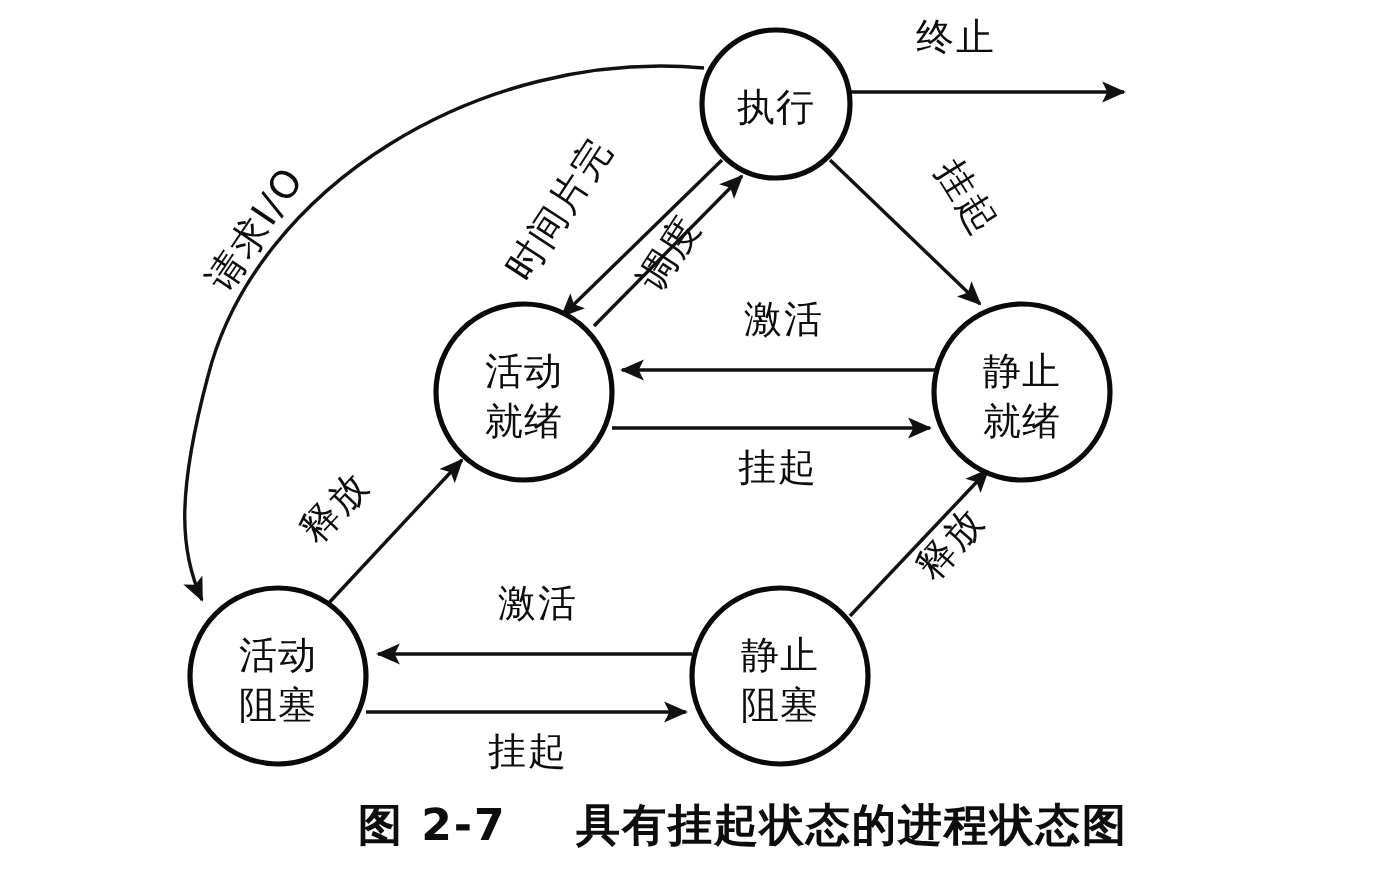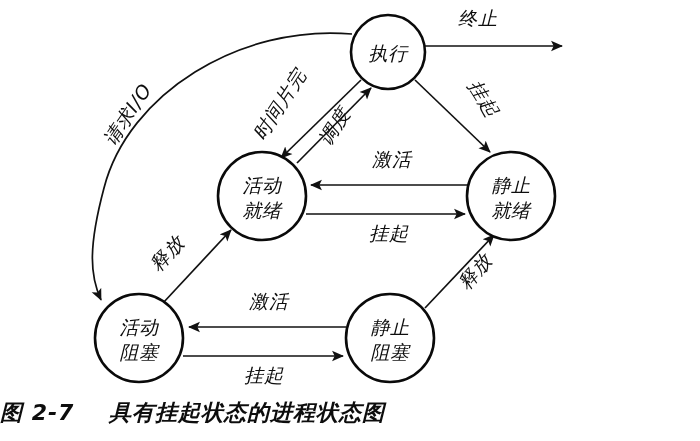--- a/index.html
+++ b/index.html
@@ -15,21 +15,20 @@
     overflow: hidden;
     font-family: "DejaVu Sans", "Liberation Sans", sans-serif;
     color: #111111;
   }
   #figure-root {
     position: absolute;
     left: 0;
     top: 0;
     width: 700px;
     height: 441px;
-    font-style: italic;
   }
   svg#diagram {
     position: absolute;
     left: 0;
     top: 0;
     width: 700px;
     height: 441px;
     display: block;
   }
   .node-circle {
@@ -55,21 +54,21 @@
     font-size: 19px;
     fill: #0d0d0d;
     text-anchor: middle;
     letter-spacing: 1px;
   }
   .caption {
     position: absolute;
     left: 0;
     top: 398px;
     width: 564px;
-    text-align: left;
+    text-align: right;
     font-family: "DejaVu Sans", "Liberation Sans", sans-serif;
     font-size: 22px;
     font-weight: 700;
     color: #0d0d0d;
     letter-spacing: 1px;
     white-space: pre;
   }
 </style>
 </head>
 <body>

